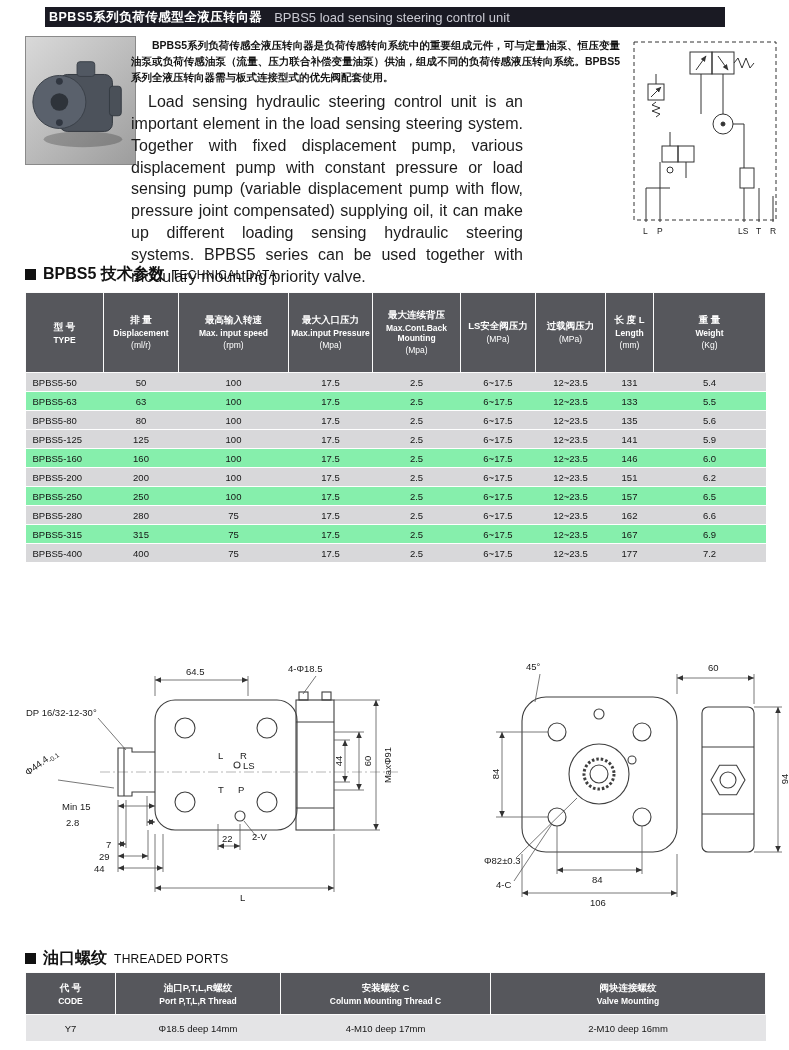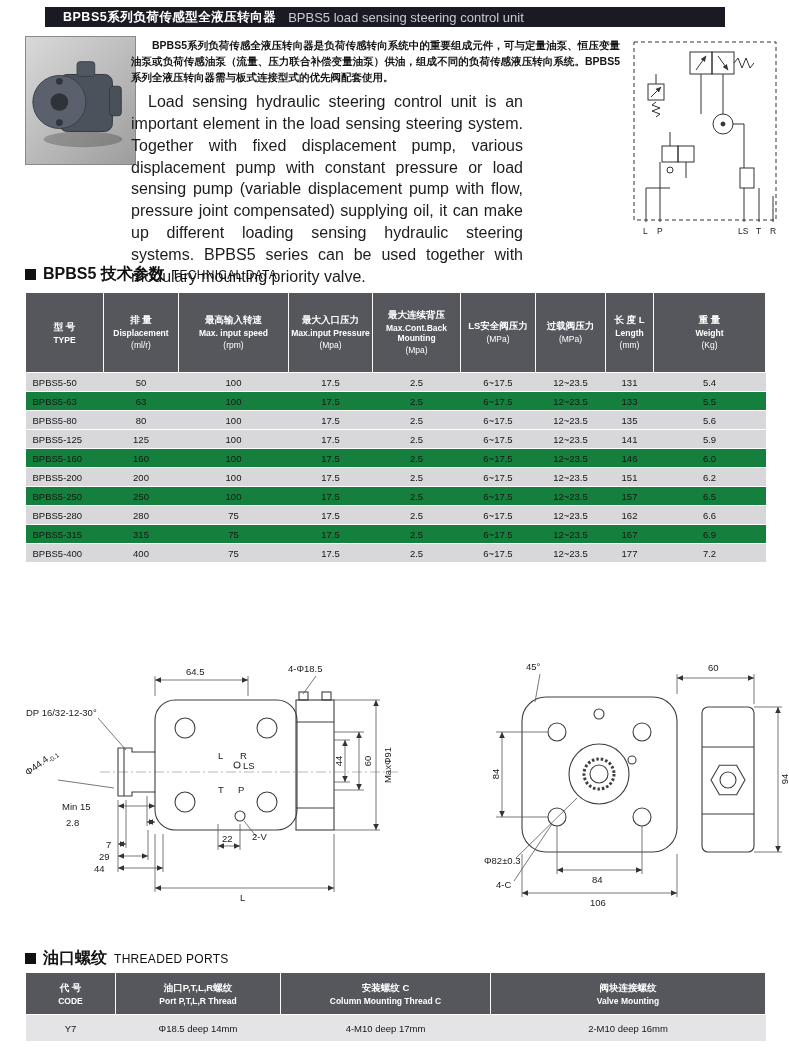--- a/index.html
+++ b/index.html
@@ -2,21 +2,21 @@
 <html><head>
 <meta charset="utf-8">
 <style>
   *{box-sizing:border-box;margin:0;padding:0}
   body{margin:0;background:#fff}
   .page{position:relative;width:789px;height:1050px;background:#ffffff;overflow:hidden;
         font-family:"Liberation Sans","DejaVu Sans",sans-serif;color:#111}
 
   
   .header-bar{position:absolute;left:45px;top:7px;width:680px;height:20px;background:#1a1a23;
-              display:flex;align-items:center;gap:12px;padding-left:18px}
+              display:flex;align-items:center;gap:12px;padding-left:4px}
   .header-bar .h-zh{color:#fff;font-weight:bold;font-size:12.5px;letter-spacing:.5px;white-space:nowrap}
   .header-bar .h-en{color:#c9c9d2;font-size:13px;white-space:nowrap}
 
   
   .photo{position:absolute;left:25px;top:36px;width:111px;height:129px;border:1px solid #8a8a8a;
          background:linear-gradient(135deg,#d9d9d9 0%,#b9b9b9 55%,#9d9d9d 100%)}
   .photo svg{display:block;width:100%;height:100%}
 
   
   .intro{position:absolute;left:131px;top:38px;width:489px}
@@ -42,21 +42,21 @@
   #ports-table{left:25px;top:972px;width:740px}
   .data-table th{background:#56575c;color:#fff;font-weight:bold;border:1px solid #fbfbfb;
                  vertical-align:middle;text-align:center;padding:2px 1px}
   #tech-table thead tr{height:80px}
   #ports-table thead tr{height:42px}
   .th-zh{font-size:9.5px;line-height:1.55}
   .th-en{font-size:8.5px;font-weight:bold;line-height:1.25}
   .th-unit{font-size:8.5px;font-weight:normal;line-height:1.5}
   .data-table td{font-size:9.5px;text-align:center;height:19px;background:#d8d8da;
                  border-bottom:1px solid #fff;color:#151515}
-  .data-table tr.alt td{background:#15803d}
+  .data-table tr.alt td{background:#86efac}
   #tech-table td.first{text-align:left;padding-left:7px}
   #ports-table td{height:27px;background:#e4e4e6;font-size:9.5px}
 
   
   .dims-left{position:absolute;left:0;top:652px;width:475px;height:265px}
   .dims-right{position:absolute;left:482px;top:652px;width:307px;height:265px}
   svg text{font-family:"Liberation Sans","DejaVu Sans",sans-serif;fill:#1a1a1a}
 </style>
 </head>
 <body>

